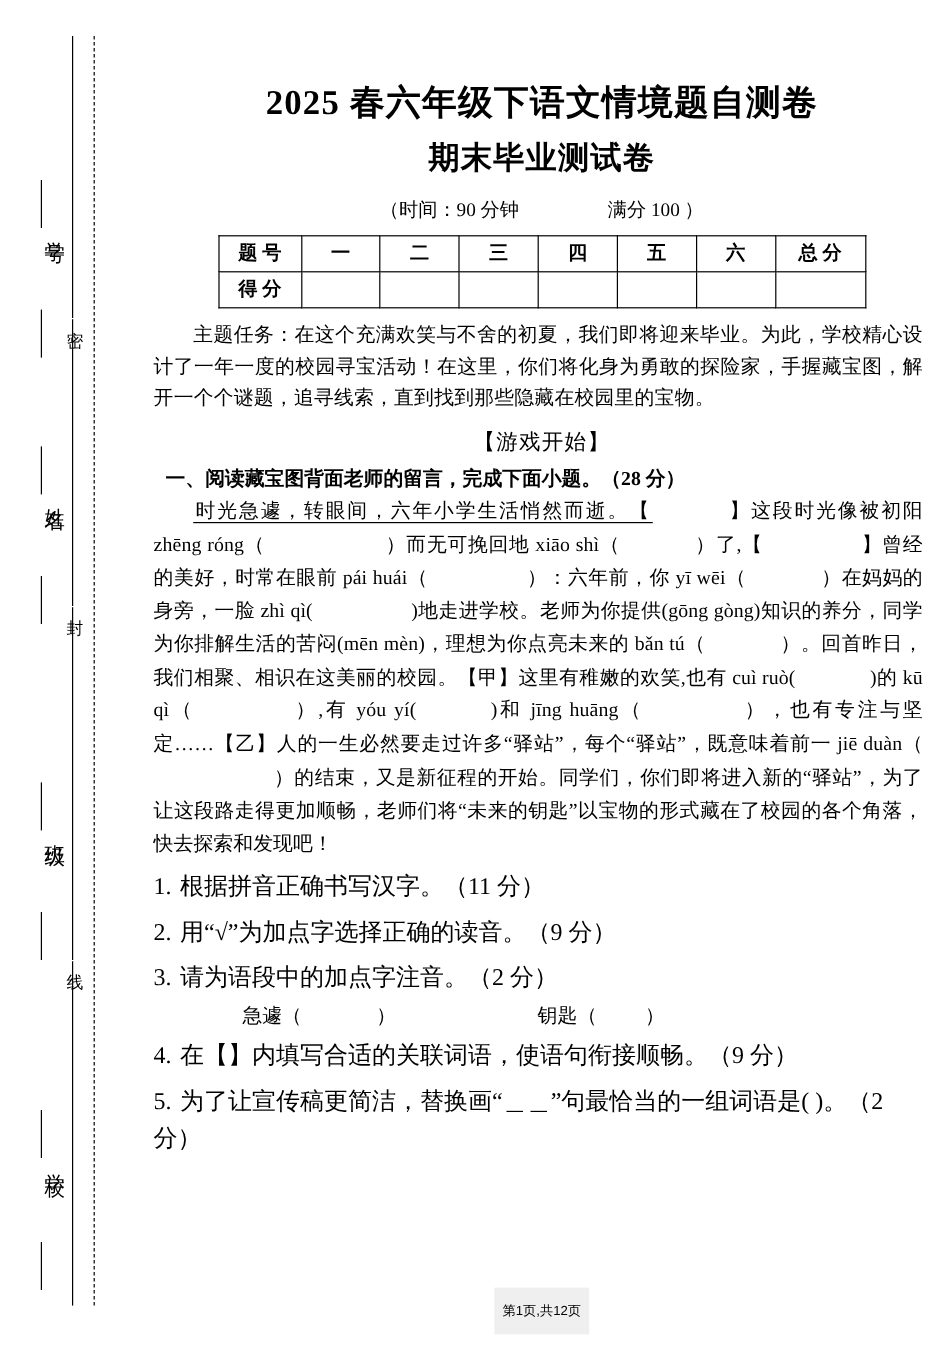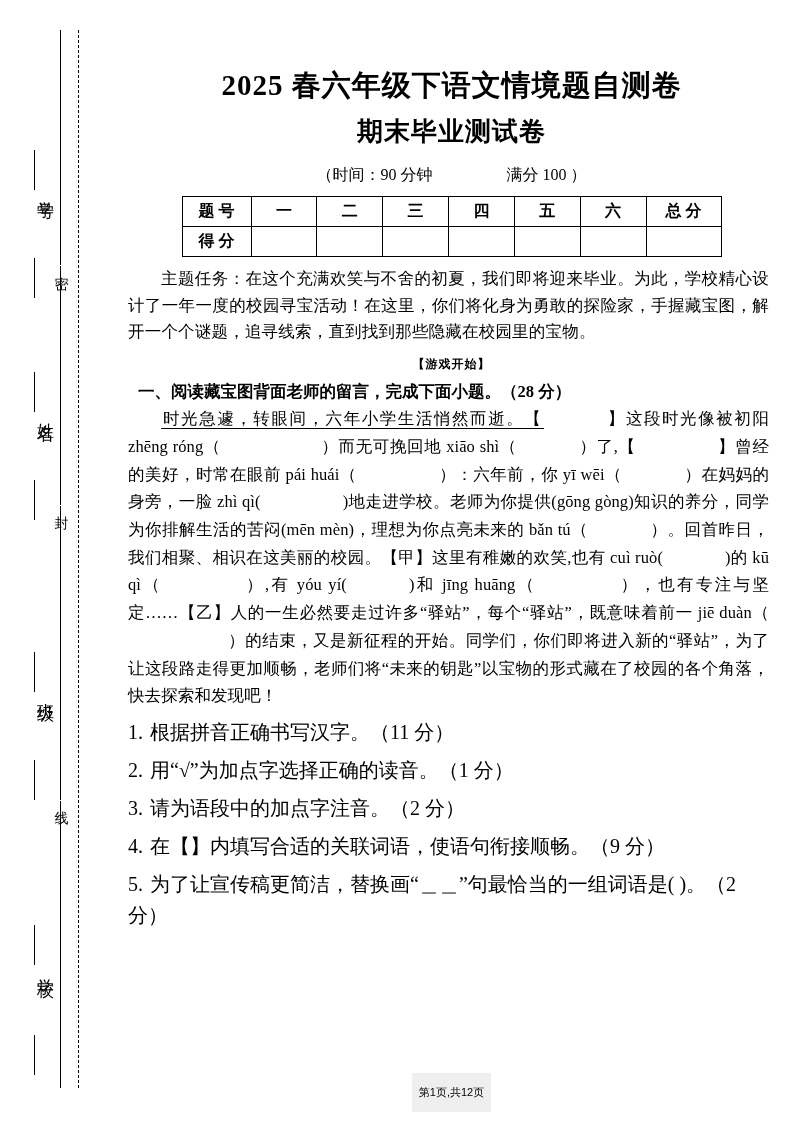--- a/index.html
+++ b/index.html
@@ -134,22 +134,22 @@
     font-size: 16.5px;
     line-height: 1.62;
     margin: 9px 24px 0 18px;
     text-indent: 2em;
     text-align: justify;
     font-family: "Liberation Serif", "DejaVu Serif", serif;
     letter-spacing: 0.2px;
   }
   .game-start {
     text-align: center;
-    font-size: 12px;
-    font-weight: bold;
+    font-size: 18px;
+    font-weight: normal;
     margin: 10px 0 0 0;
     letter-spacing: 1px;
   }
   .q-head {
     font-size: 16.5px;
     font-weight: bold;
     margin: 8px 0 0 28px;
   }
   .body-text {
     font-size: 16.5px;
@@ -267,26 +267,29 @@
   <div class="q-head">一、阅读藏宝图背面老师的留言，完成下面小题。（28 分）</div>
 
   <div class="body-text indent">
     <span class="ul-span">时光急遽，转眼间，六年小学生活悄然而逝。【</span><span class="blank b-m"></span><span>】这段时光像被初阳 zhēng róng（</span><span class="blank b-xl"></span><span>）而无可挽回地 xiāo shì（</span><span class="blank b-m"></span><span>）了,【</span><span class="blank b-l"></span><span>】曾经的美好，时常在眼前 pái huái（</span><span class="blank b-l"></span><span>）：六年前，你 yī wēi（</span><span class="blank b-m"></span><span>）在妈妈的身旁，一脸 zhì qì(</span><span class="blank b-l"></span><span>)地走进学校。老师为你提供(gōng gòng)知识的养分，同学为你排解生活的苦闷(mēn mèn)，理想为你点亮未来的 bǎn tú（</span><span class="blank b-m"></span><span>）。回首昨日，我们相聚、相识在这美丽的校园。【甲】这里有稚嫩的欢笑,也有 cuì ruò(</span><span class="blank b-m"></span><span>)的 kū qì（</span><span class="blank b-l"></span><span>）,有 yóu yí(</span><span class="blank b-m"></span><span>)和 jīng huāng（</span><span class="blank b-l"></span><span>），也有专注与坚定……【乙】人的一生必然要走过许多“驿站”，每个“驿站”，既意味着前一 jiē duàn（</span><span class="blank b-xl"></span><span>）的结束，又是新征程的开始。同学们，你们即将进入新的“驿站”，为了让这段路走得更加顺畅，老师们将“未来的钥匙”以宝物的形式藏在了校园的各个角落，快去探索和发现吧！</span>
   </div>
 
   <div class="item">
     <span class="num">1.</span><span>根据拼音正确书写汉字。（11 分）</span>
   </div>
   <div class="item">
-    <span class="num">2.</span><span>用“√”为加点字选择正确的读音。（1 分）</span>
+    <span class="num">2.</span><span>用“√”为加点字选择正确的读音。（9 分）</span>
   </div>
   <div class="item">
     <span class="num">3.</span><span>请为语段中的加点字注音。（2 分）</span>
   </div>
 
+  <div class="sub-blanks">
+    <span>急遽（</span><span class="blank b-m"></span><span>）</span><span class="gap2"></span><span>钥匙（</span><span class="blank b-s"></span><span>）</span>
+  </div>
 
   <div class="item">
     <span class="num">4.</span><span>在【】内填写合适的关联词语，使语句衔接顺畅。（9 分）</span>
   </div>
   <div class="item">
     <span class="num">5.</span><span>为了让宣传稿更简洁，替换画“＿＿”句最恰当的一组词语是(    )。（2 分）</span>
   </div>
 
   <div class="footer">
     <span>第1页,共12页</span>

